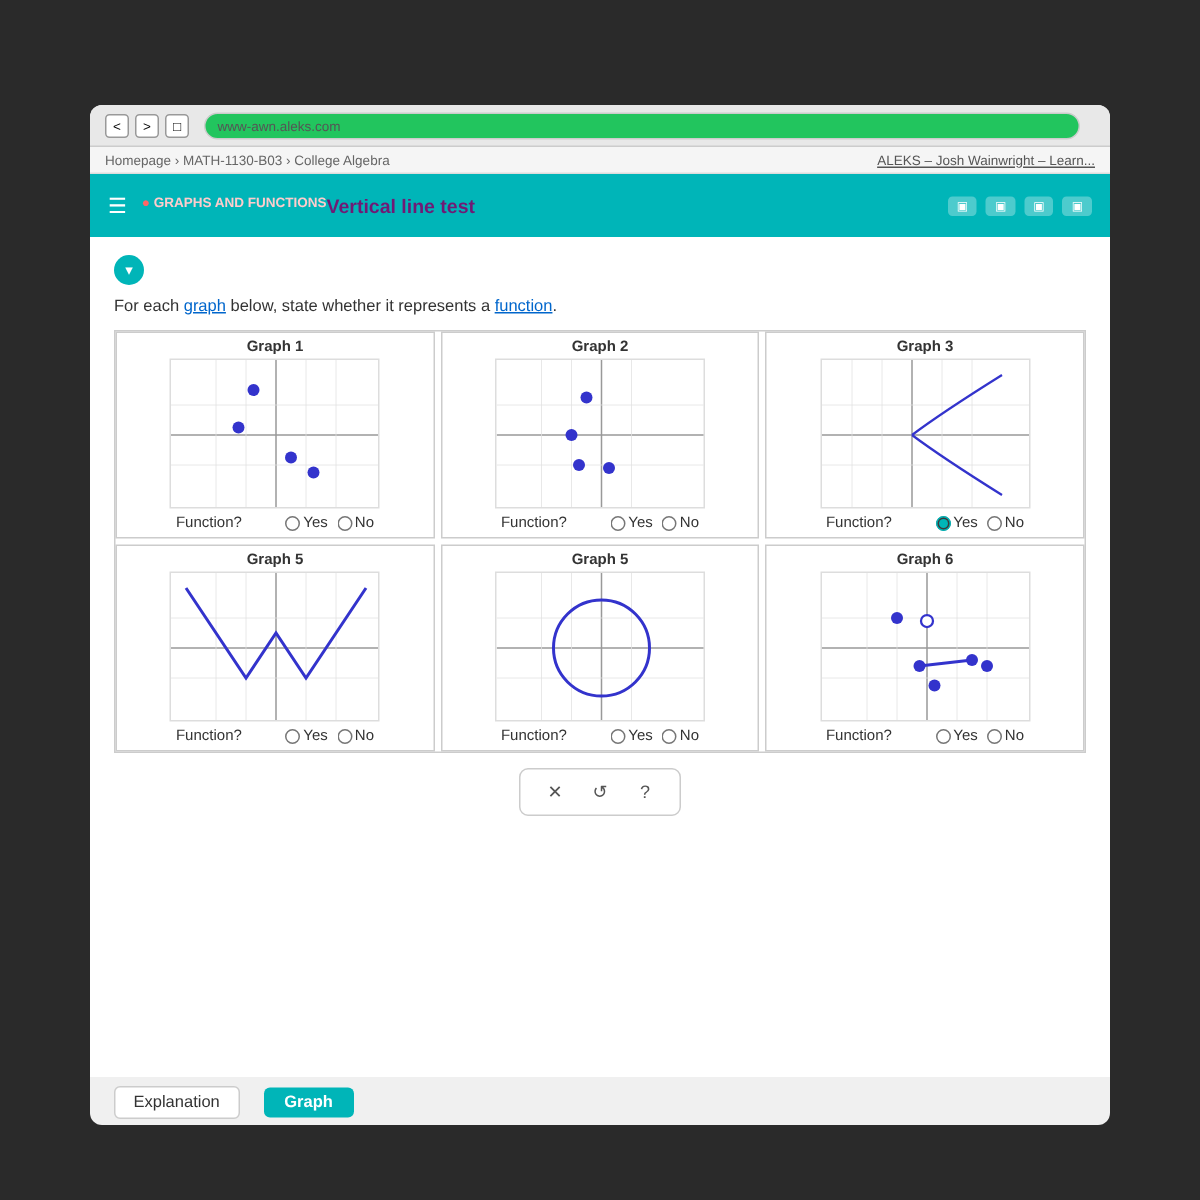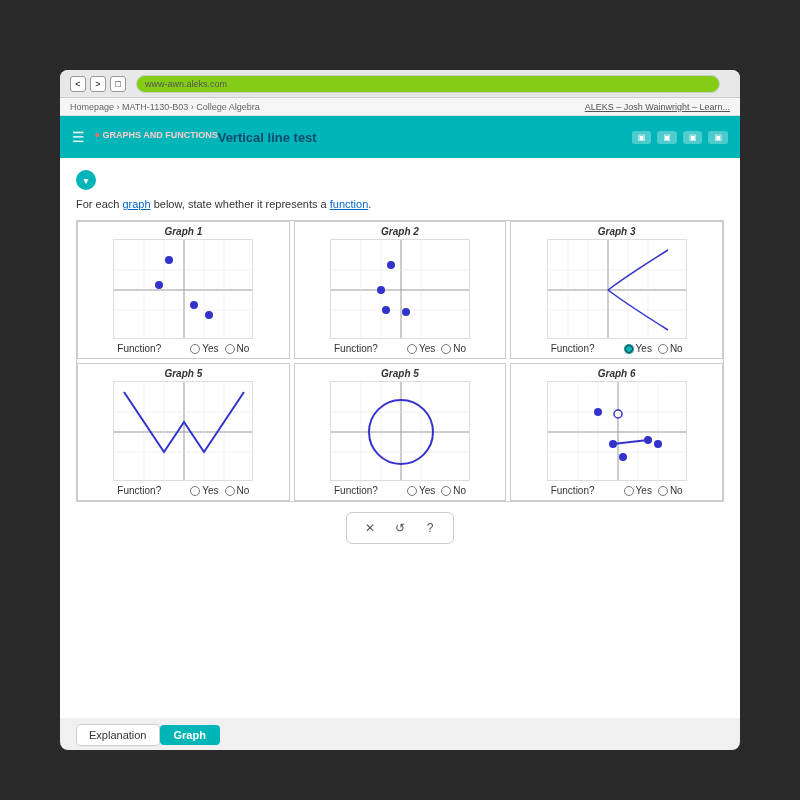--- a/index.html
+++ b/index.html
@@ -43,21 +43,21 @@
       border-radius: 3px;
       font-size: 9px;
       display: flex;
       align-items: center;
       justify-content: center;
       cursor: pointer;
     }
     .url-bar {
       flex: 1;
       margin: 0 10px;
-      background: #84cc16;
+      background: #22c55e;
       border: 1px solid #ccc;
       border-radius: 10px;
       height: 18px;
       display: flex;
       align-items: center;
       padding: 0 8px;
       font-size: 9px;
       color: #555;
     }
     .breadcrumb-bar {
@@ -86,21 +86,21 @@
     .header-title-section {
       display: flex;
       flex-direction: row;
     }
     .header-subtitle {
       color: #ffcccc;
       font-size: 9px;
       font-weight: bold;
     }
     .header-title {
-      color: #0c4a6e;
+      color: #701a75;
       font-size: 13px;
       font-weight: bold;
     }
     .header-right {
       margin-left: auto;
       display: flex;
       gap: 6px;
     }
     .header-btn {
       background: rgba(255,255,255,0.3);
@@ -152,21 +152,20 @@
       display: flex;
       flex-direction: column;
       align-items: center;
     }
     .graph-title {
       font-size: 10px;
       font-weight: bold;
       text-align: center;
       margin-bottom: 2px;
       color: #333;
-      font-style: italic;
     }
     .graph-canvas {
       width: 140px;
       height: 100px;
       border: 1px solid #ddd;
       background: white;
       position: relative;
       overflow: hidden;
     }
     .function-row {
@@ -216,21 +215,21 @@
       justify-content: center;
       font-size: 12px;
       color: #555;
       cursor: pointer;
       border: none;
       background: transparent;
     }
     .bottom-buttons {
       display: flex;
       align-items: center;
-      gap: 0;
+      gap: 16px;
       padding: 6px 16px;
     }
     .explanation-btn {
       background: white;
       border: 1px solid #ccc;
       border-radius: 4px;
       padding: 4px 12px;
       font-size: 11px;
       color: #333;
       cursor: pointer;

